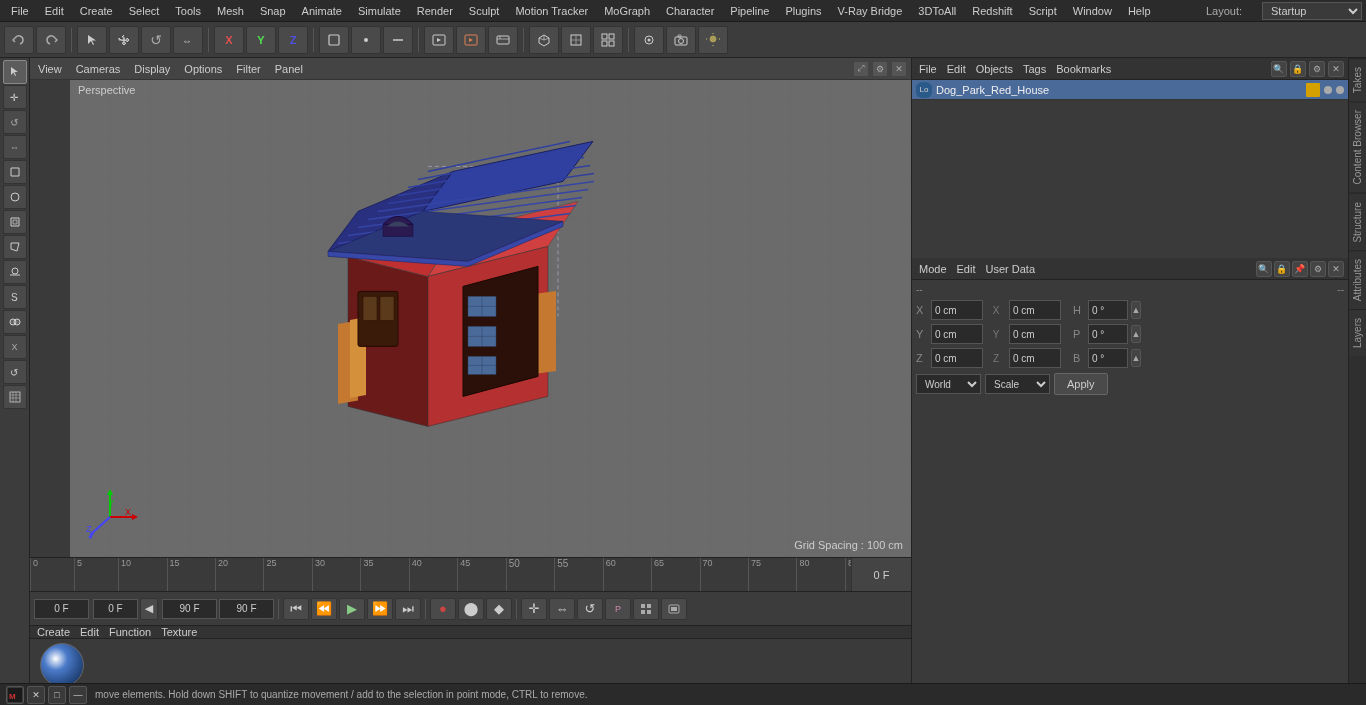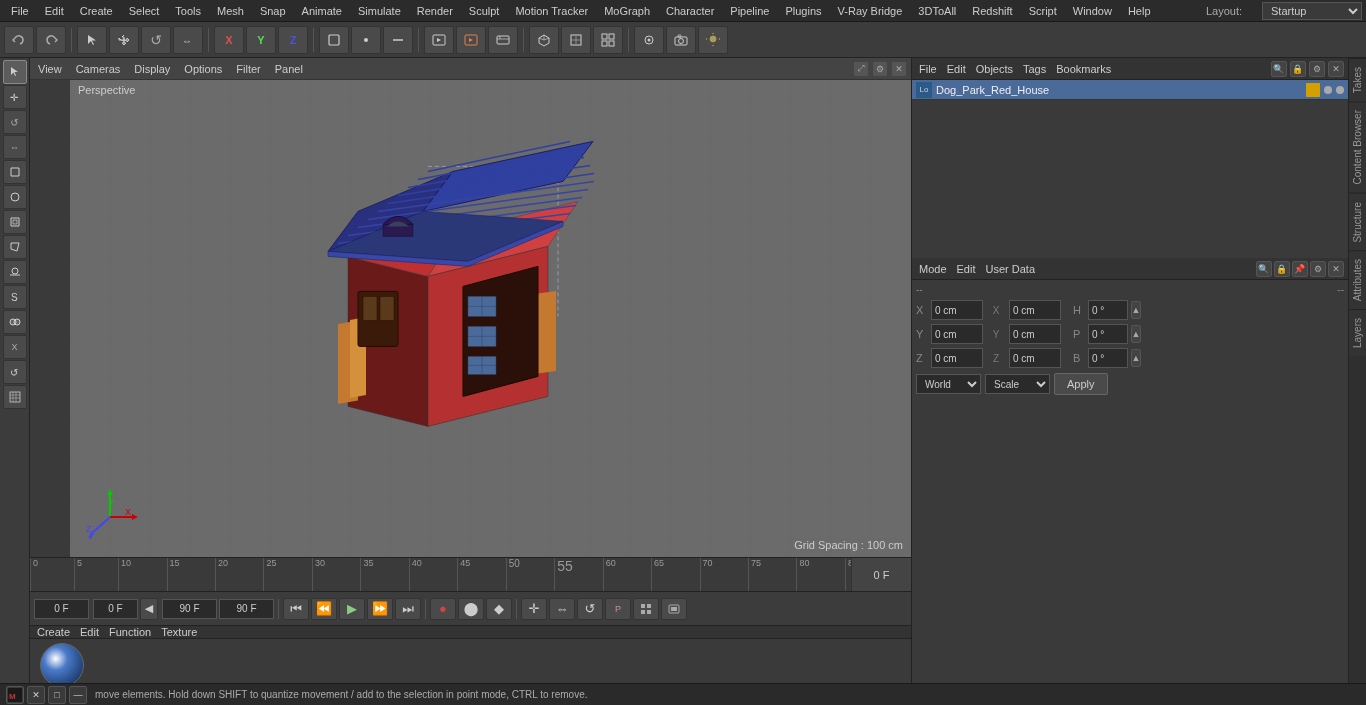--- a/index.html
+++ b/index.html
@@ -946,21 +946,21 @@
             <div class="timeline-tick" style="left: 5%;"><span style="font-size:9px; color:#999;">5</span></div>
             <div class="timeline-tick" style="left: 10%;"><span style="font-size:9px; color:#999;">10</span></div>
             <div class="timeline-tick" style="left: 15.5%;"><span style="font-size:9px; color:#999;">15</span></div>
             <div class="timeline-tick" style="left: 21%;"><span style="font-size:9px; color:#999;">20</span></div>
             <div class="timeline-tick" style="left: 26.5%;"><span style="font-size:9px; color:#999;">25</span></div>
             <div class="timeline-tick" style="left: 32%;"><span style="font-size:9px; color:#999;">30</span></div>
             <div class="timeline-tick" style="left: 37.5%;"><span style="font-size:9px; color:#999;">35</span></div>
             <div class="timeline-tick" style="left: 43%;"><span style="font-size:9px; color:#999;">40</span></div>
             <div class="timeline-tick" style="left: 48.5%;"><span style="font-size:9px; color:#999;">45</span></div>
             <div class="timeline-tick" style="left: 54%;"><span style="font-size:10px; color:#999;">50</span></div>
-            <div class="timeline-tick" style="left: 59.5%;"><span style="font-size:14px; color:#999;">55</span></div>
+            <div class="timeline-tick" style="left: 59.5%;"><span style="font-size:10px; color:#999;">55</span></div>
             <div class="timeline-tick" style="left: 65%;"><span style="font-size:9px; color:#999;">60</span></div>
             <div class="timeline-tick" style="left: 70.5%;"><span style="font-size:9px; color:#999;">65</span></div>
             <div class="timeline-tick" style="left: 76%;"><span style="font-size:9px; color:#999;">70</span></div>
             <div class="timeline-tick" style="left: 81.5%;"><span style="font-size:9px; color:#999;">75</span></div>
             <div class="timeline-tick" style="left: 87%;"><span style="font-size:9px; color:#999;">80</span></div>
             <div class="timeline-tick" style="left: 92.5%;"><span style="font-size:9px; color:#999;">85</span></div>
             <div class="timeline-tick" style="left: 98%;"><span style="font-size:9px; color:#999;">90</span></div>
           </div>
           <div id="frame-indicator">0 F</div>
         </div>
@@ -1041,21 +1041,21 @@
           <div style="margin-left:auto; display:flex; gap:3px;">
             <div class="obj-mgr-btn">🔍</div>
             <div class="obj-mgr-btn">🔒</div>
             <div class="obj-mgr-btn">⚙</div>
             <div class="obj-mgr-btn">✕</div>
           </div>
         </div>
         <div id="obj-mgr-body">
 
           <div class="object-row selected">
-            <div style="width:16px; height:16px; background:#2a5a8a; border-radius:0; display:flex; align-items:center; justify-content:center; font-size:8px; color:#ccc;">Lo</div>
+            <div style="width:16px; height:16px; background:#2a5a8a; border-radius:6px; display:flex; align-items:center; justify-content:center; font-size:8px; color:#ccc;">Lo</div>
             <span style="font-size:11px; color:#eee; flex:1;">Dog_Park_Red_House</span>
             <div style="width:14px; height:14px; background:#d4a000; border-radius:1px;"></div>
             <div class="object-dot" style="background:#aaa;"></div>
             <div class="object-dot" style="background:#aaa;"></div>
           </div>
         </div>
       </div>
 
       <div id="attr-area">
         <div id="attr-toolbar">

